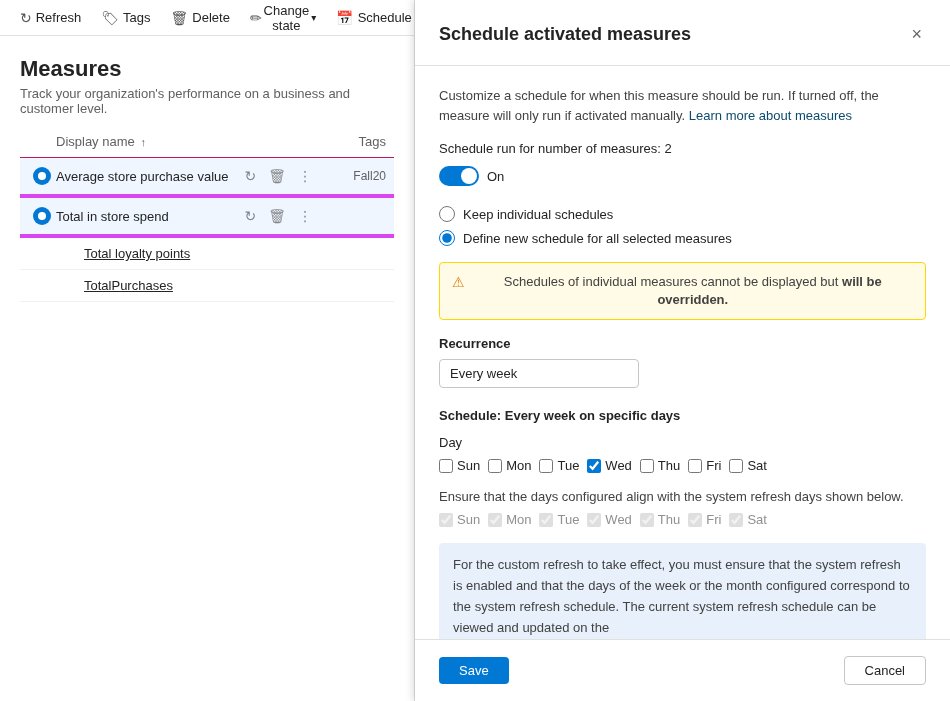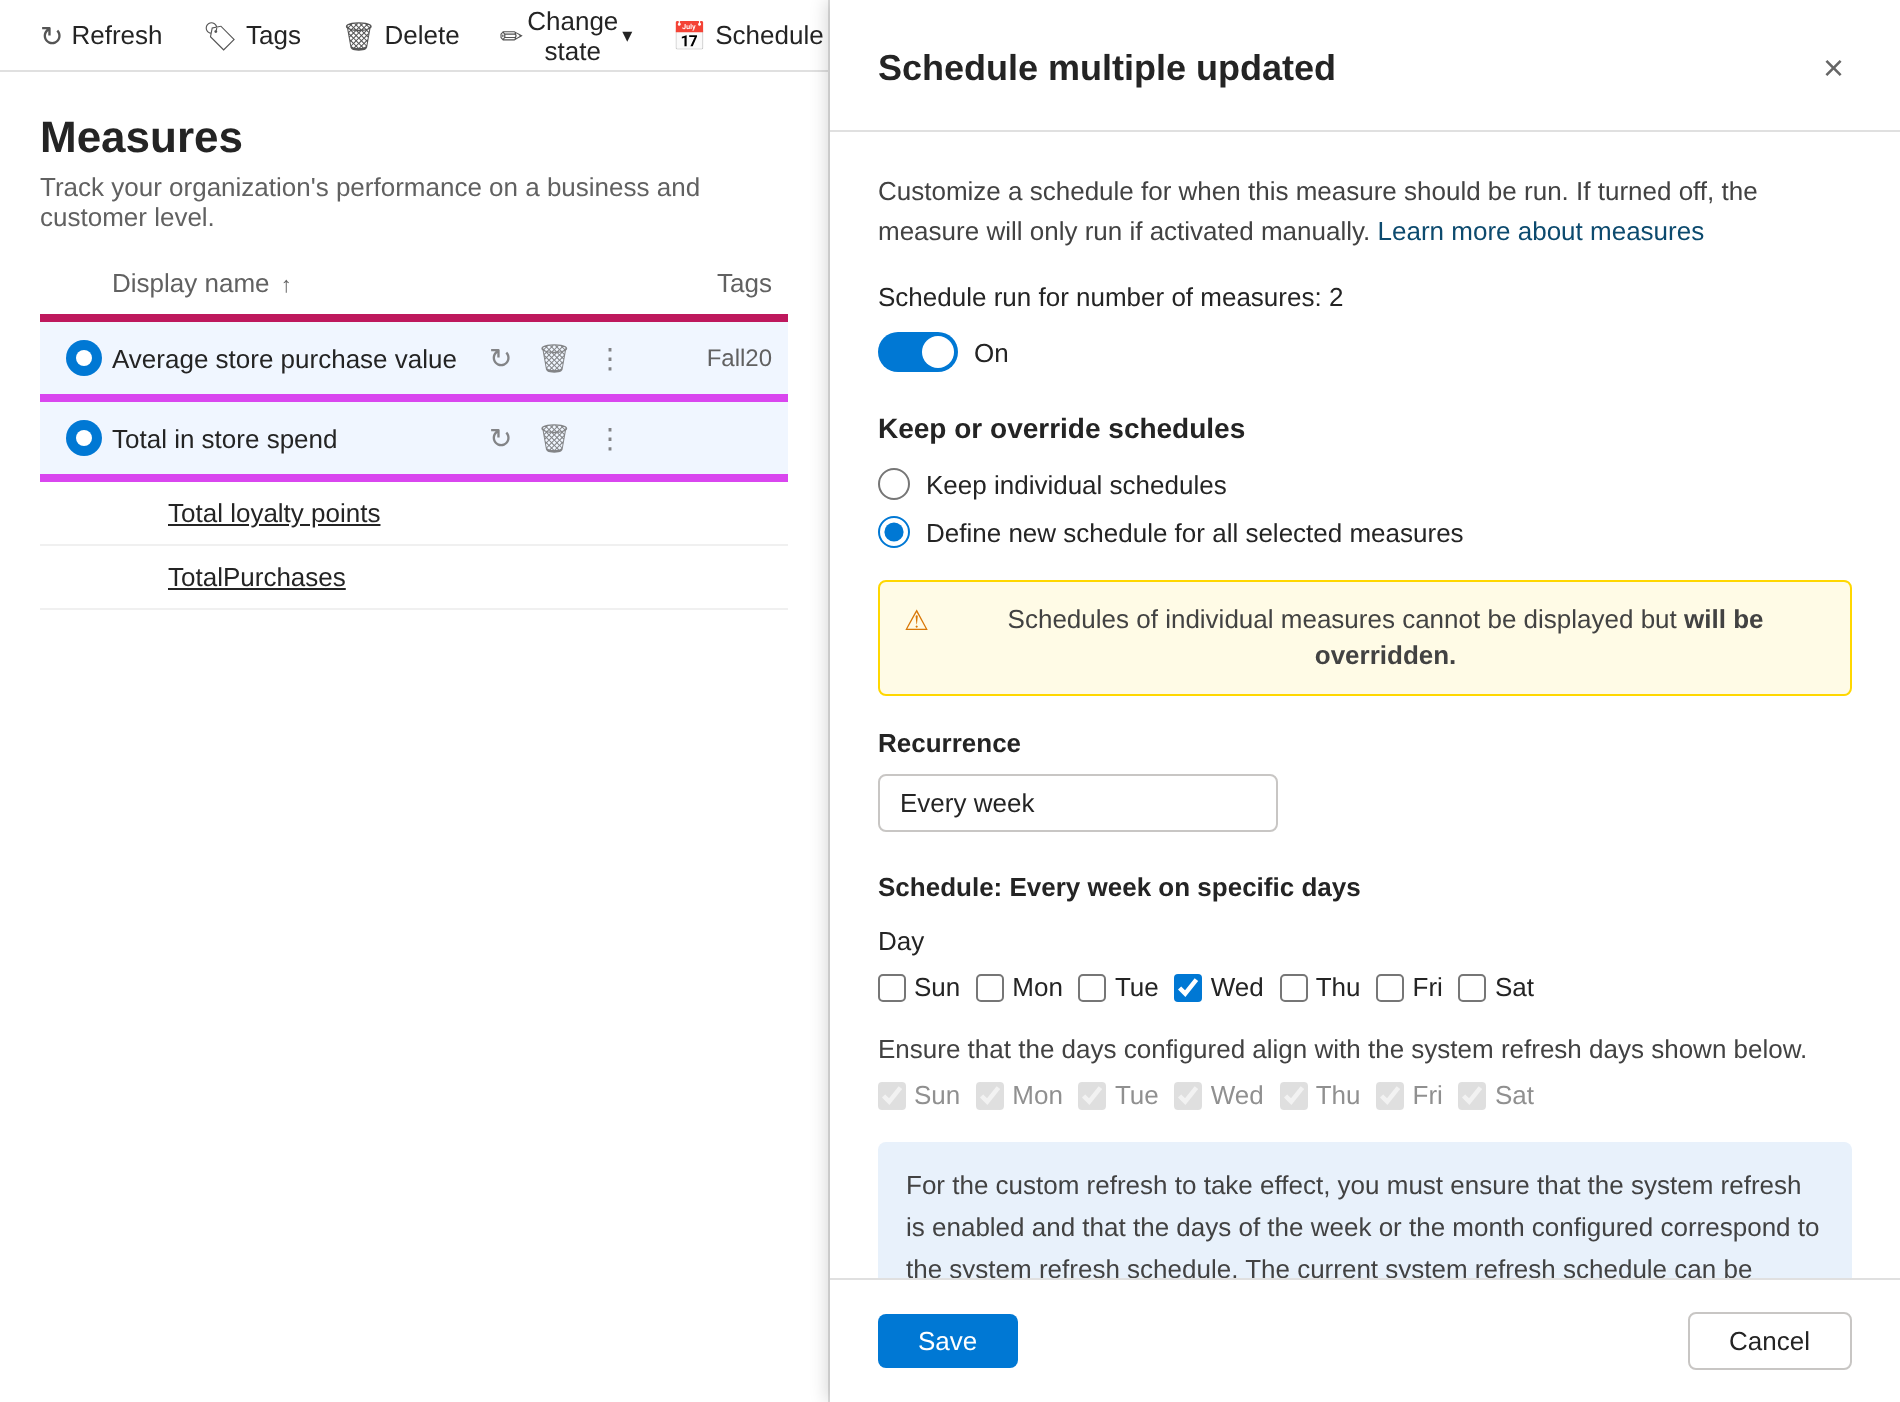--- a/index.html
+++ b/index.html
@@ -15,21 +15,21 @@
     .change-state-btn { display: flex; align-items: center; gap: 2px; }
     .chevron-small { font-size: 10px; }
 
     
     .page-header { padding: 20px 20px 10px; }
     .page-title { font-size: 22px; font-weight: 600; color: #242424; margin-bottom: 4px; }
     .page-subtitle { font-size: 13px; color: #616161; }
 
     
     .table-container { padding: 0 20px; }
-    .table-header { display: flex; align-items: center; padding: 8px 8px; border-bottom: 4px solid #be185d; }
+    .table-header { display: flex; align-items: center; padding: 8px 8px; border-bottom: 1px solid #be185d; }
     .col-name { flex: 1; font-size: 13px; color: #616161; }
     .col-tags { font-size: 13px; color: #616161; width: 70px; text-align: right; }
     .sort-icon { font-size: 11px; margin-left: 2px; }
 
     .table-row { display: flex; align-items: center; padding: 8px 8px; border-bottom: 4px solid #d946ef; cursor: pointer; }
     .table-row.selected { background: #f0f6ff; }
 
     .row-check { width: 28px; display: flex; align-items: center; justify-content: center; }
     .check-circle { width: 18px; height: 18px; border-radius: 50%; background: #0078d4; display: flex; align-items: center; justify-content: center; }
     .check-circle-inner { width: 8px; height: 8px; border-radius: 50%; background: white; }
@@ -186,41 +186,40 @@
 
     <div class="unselected-row">
       <div class="row-no-check"></div>
       <div class="row-name">TotalPurchases</div>
     </div>
   </div>
 </div>
 
 <div class="dialog-overlay">
   <div class="dialog-header">
-    <div class="dialog-title">Schedule multiple updated</div>
+    <div class="dialog-title">Schedule activated measures</div>
     <button class="close-btn">×</button>
   </div>
 
   <div class="dialog-body">
     <div class="dialog-desc">
       <span>Customize a schedule for when this measure should be run. If turned off, the measure will only run if activated manually.</span>
       <a href="#">Learn more about measures</a>
     </div>
 
     <div class="schedule-count">Schedule run for number of measures: 2</div>
 
     <div class="toggle-row">
       <label class="toggle-switch">
         <input type="checkbox" checked="" style="">
         <span class="toggle-slider"></span>
       </label>
       <span class="toggle-label">On</span>
     </div>
 
-    <div class="section-title">Keep or override schedules</div>
 
     <div class="radio-group">
       <label class="radio-option">
         <input type="radio" name="schedule-option" value="keep" style="">
         <label>Keep individual schedules</label>
       </label>
       <label class="radio-option">
         <input type="radio" name="schedule-option" value="define" checked="" style="">
         <label>Define new schedule for all selected measures</label>
       </label>

